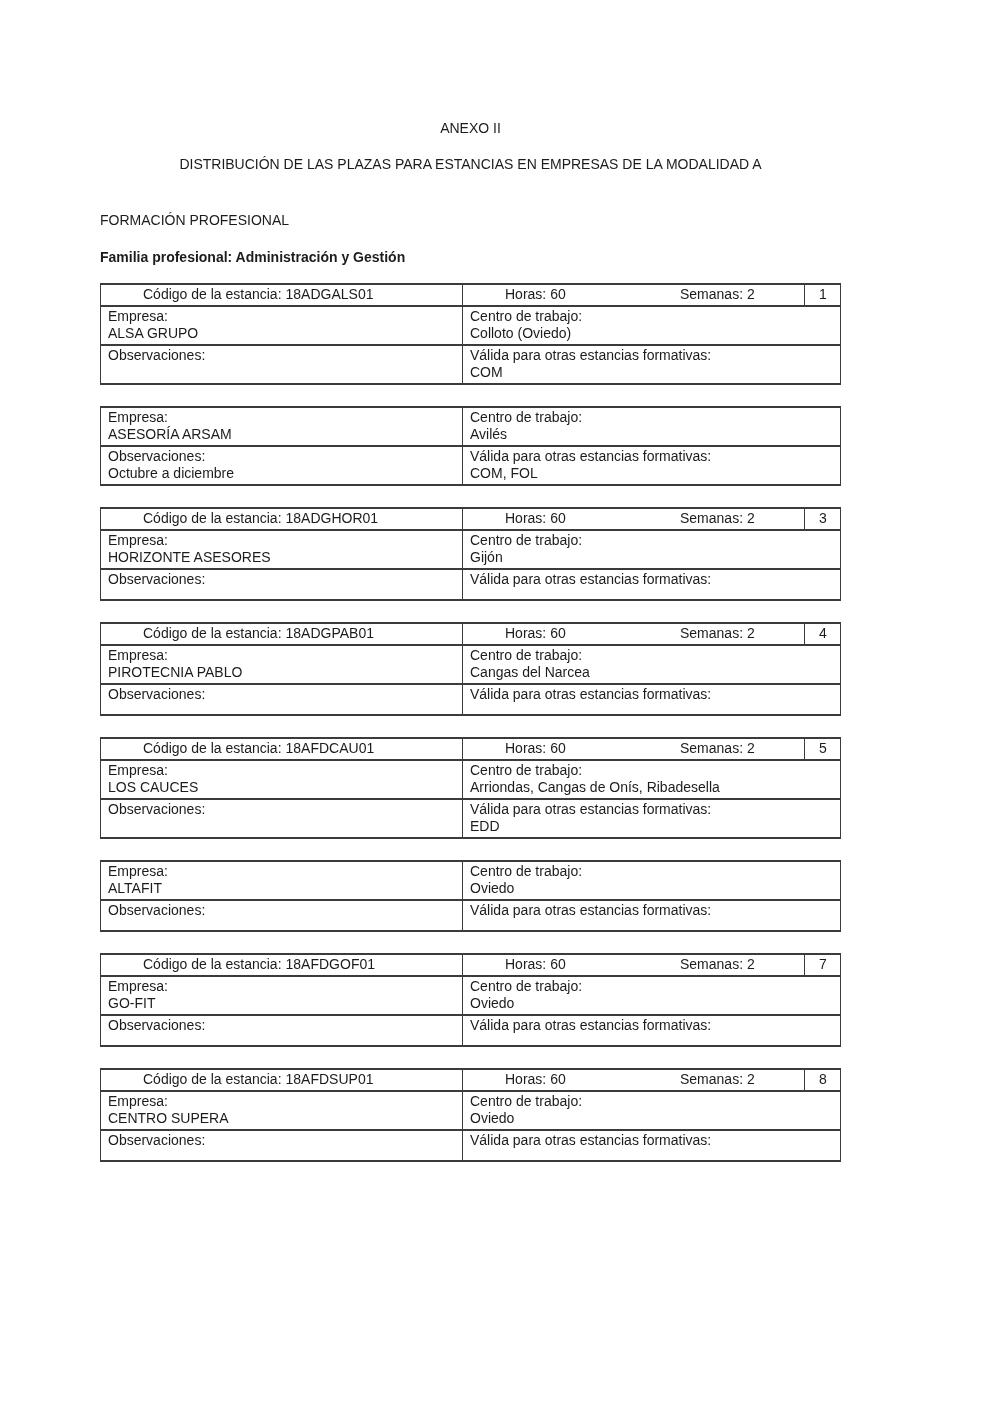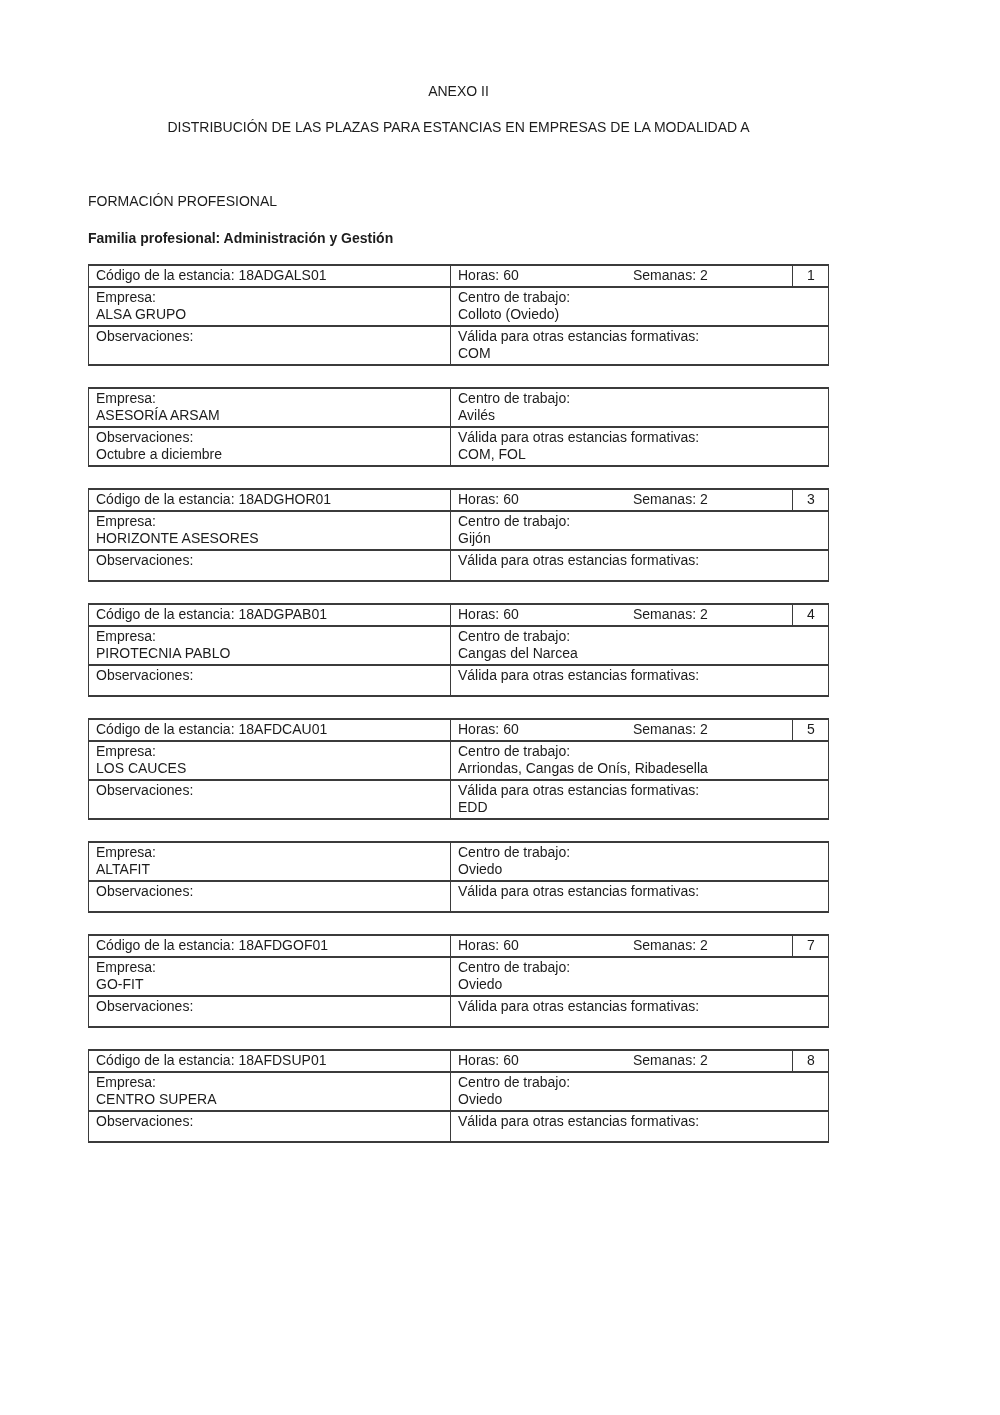--- a/index.html
+++ b/index.html
@@ -9,34 +9,34 @@
     height: 1415px;
     background: #ffffff;
     font-family: "Liberation Sans", sans-serif;
     font-size: 14px;
     line-height: 17px;
     color: #1c1c1c;
     overflow: hidden;
   }
   .content {
     position: absolute;
-    left: 88px;
+    left: 100px;
     top: 0;
     width: 741px;
-    padding-top: 83px;
+    padding-top: 120px;
     box-sizing: border-box;
   }
   .doc-title {
     margin: 0 0 19px 0;
     text-align: center;
     font-size: 14px;
     font-weight: normal;
   }
   .doc-subtitle {
-    margin: 0 0 57px 0;
+    margin: 0 0 39px 0;
     text-align: center;
     font-size: 14px;
     font-weight: normal;
   }
   .section-heading {
     margin: 0 0 20px 0;
     font-size: 14px;
     font-weight: normal;
   }
   .family-heading {
@@ -57,21 +57,21 @@
     border: 1px solid #3b3b3b;
     border-top: 2px solid #3b3b3b;
     border-bottom: 2px solid #3b3b3b;
     padding: 1px 6px 2px 7px;
     vertical-align: top;
   }
   td.cell-n { text-align: center; padding-left: 2px; padding-right: 2px; }
   .w-horas { display: inline-block; width: 175px; }
   .lbl { white-space: nowrap; }
   .val { min-height: 9px; }
-  .inline-lbl { margin-right: 4px; }
+  .inline-lbl { margin-right: 4px; margin-left: 35px; }
 </style>
 </head>
 <body>
 
 <div class="page">
   <div class="content">
     <p class="doc-title">ANEXO II</p>
     <p class="doc-subtitle">DISTRIBUCIÓN DE LAS PLAZAS PARA ESTANCIAS EN EMPRESAS DE LA MODALIDAD A</p>
     <p class="section-heading">FORMACIÓN PROFESIONAL</p>
 

